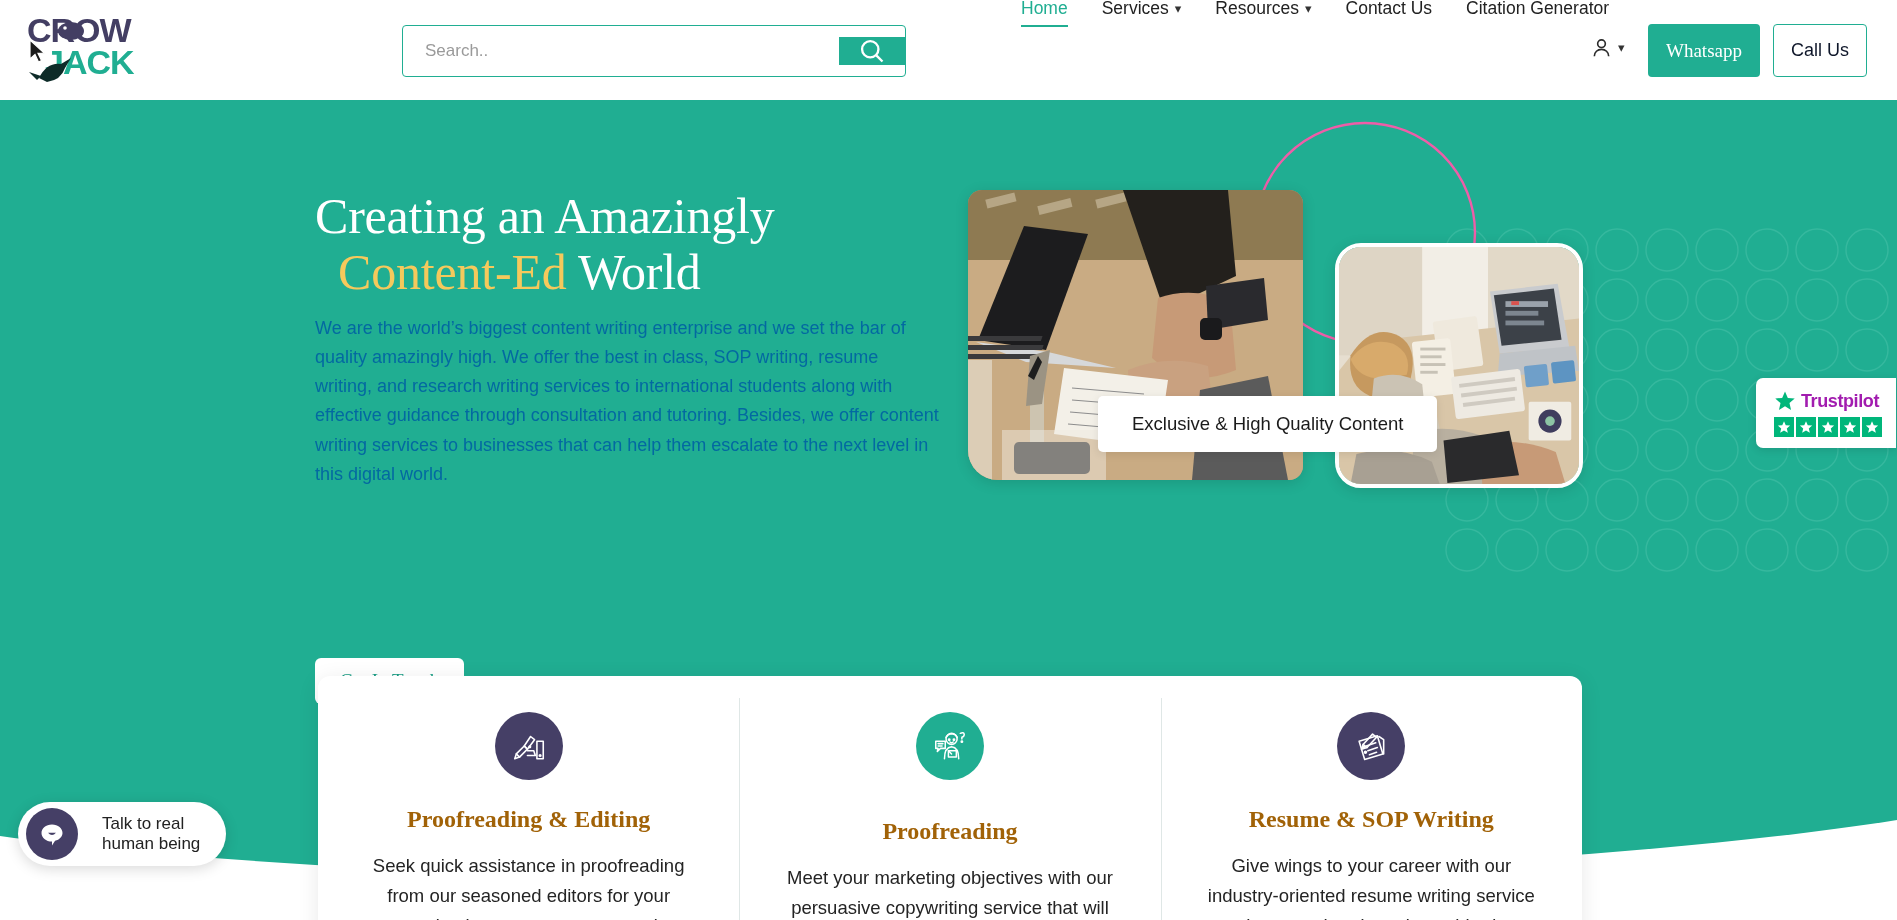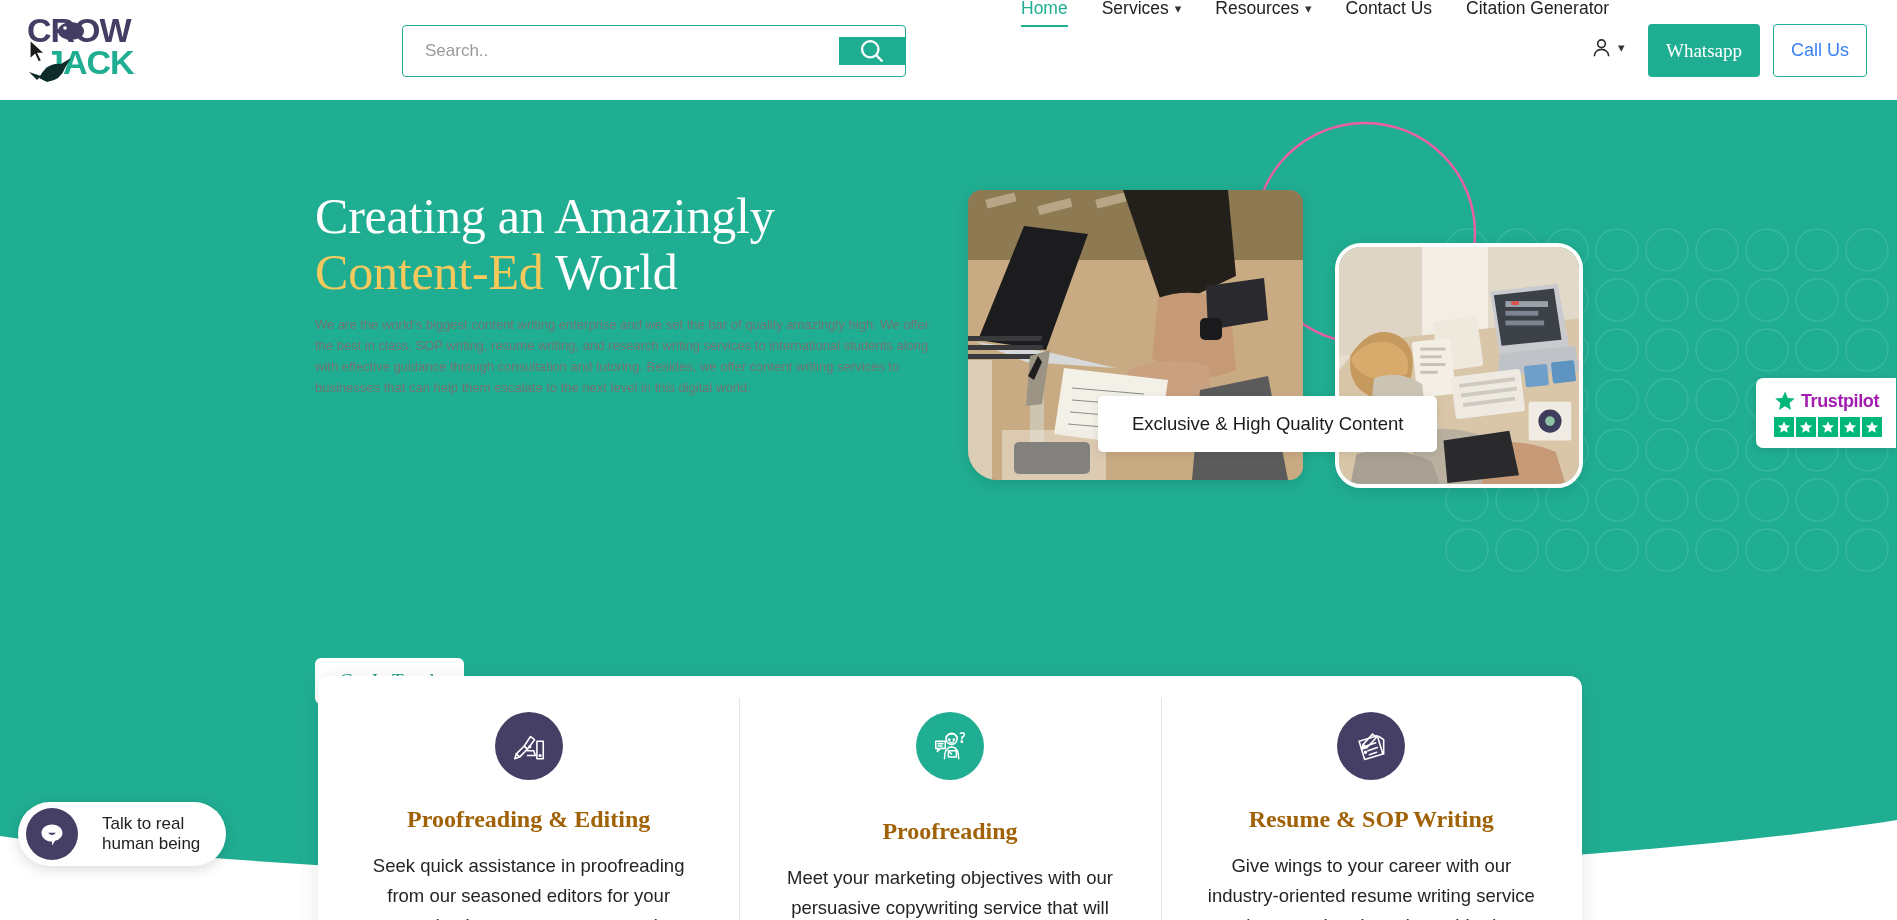--- a/index.html
+++ b/index.html
@@ -54,45 +54,45 @@
 
   .user-menu { position:absolute; left:1590px; top:36px; display:flex; align-items:center; gap:5px; cursor:pointer; }
   .btn-wa {
     position:absolute; left:1648px; top:24px;
     width:112px; height:53px; background:#20ae92; color:#fff;
     border:none; border-radius:4px; cursor:pointer;
     font-family:"Liberation Serif", serif; font-weight:normal; font-size:19px;
   }
   .btn-call {
     position:absolute; left:1773px; top:24px;
-    width:94px; height:53px; background:#fff; color:#3b82f6;
+    width:94px; height:53px; background:#fff; color:#0f172a;
     border:1.5px solid #20ae92; border-radius:4px; cursor:pointer;
     font-size:18px; font-family:"Liberation Sans", sans-serif;
   }
 
   
   .hero {
     position:absolute; left:0; top:100px; width:1897px; height:820px;
     overflow:hidden;
   }
   .hero-bg {
     position:absolute; left:0; top:0; width:1897px; height:820px;
   }
   .dots-pattern { position:absolute; right:0px; top:120px; width:460px; height:420px; opacity:.5; }
 
   .hero-title {
     position:absolute; left:315px; top:88px; width:760px;
     font-family:"Liberation Serif", serif;
     font-size:50px; line-height:1.12; color:#ffffff; font-weight:normal;
     letter-spacing:-0.2px;
   }
-  .hl-accent { color:#f5c95c; }
+  .hl-accent { color:#f5c95c;margin-left:23px; }
   .hero-para {
     position:absolute; left:315px; top:214px; width:625px;
-    font-size:13px; line-height:1.62; color:#737373;
+    font-size:18px; line-height:1.62; color:#0369a1;
   }
   .btn-touch {
     position:absolute; left:315px; top:558px;
     width:149px; height:46px; background:#fff; color:#1a9e85;
     border:none; border-radius:6px; cursor:pointer;
     font-family:"Liberation Serif", serif; font-size:19px;
   }
 
   
   .pink-arc { position:absolute; left:1250px; top:18px; width:230px; height:230px; }

